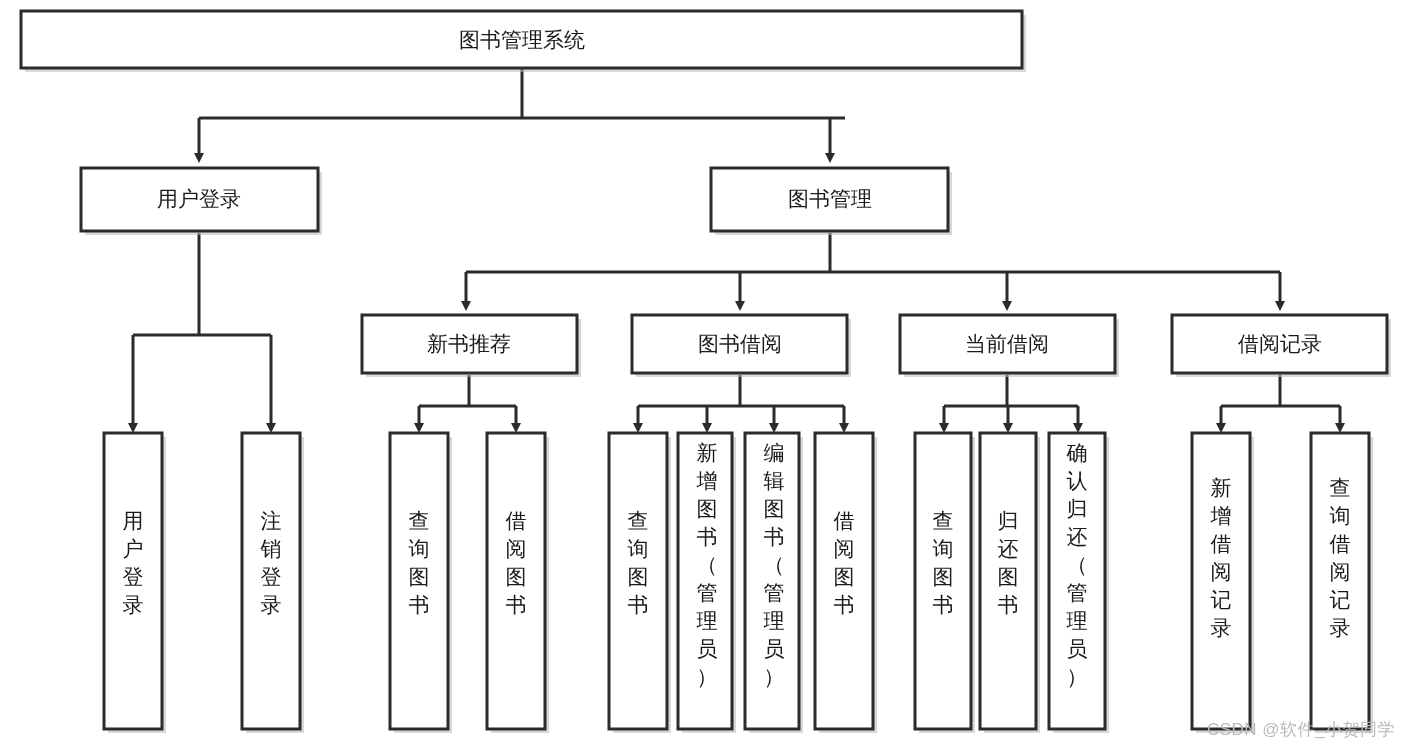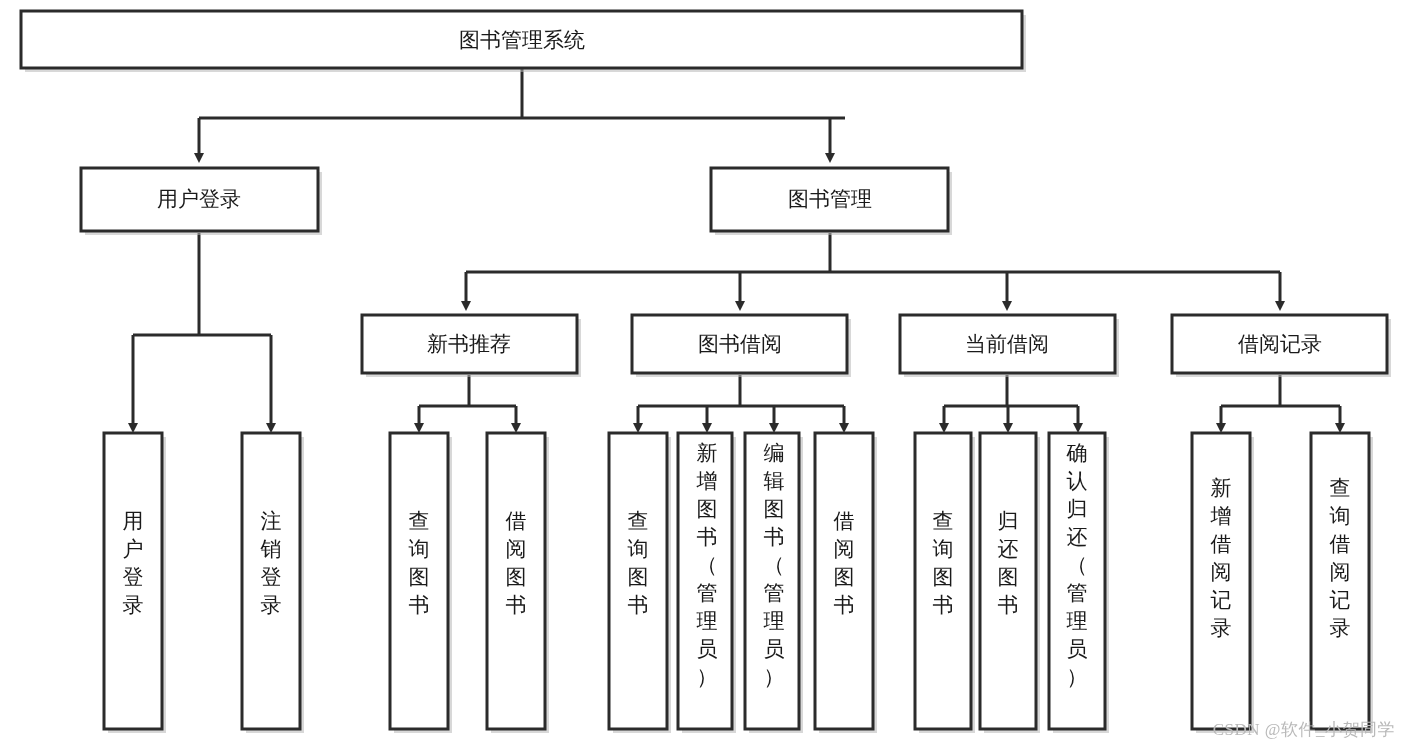--- a/index.html
+++ b/index.html
@@ -46,21 +46,21 @@
     stroke-width: 3;
     fill: none;
   }
   .arrow-head {
     fill: #2b2b2b;
   }
   .watermark {
     position: absolute;
     right: 10px;
     bottom: 6px;
-    font-family: Liberation Serif, serif;
+    font-family: Liberation Sans, sans-serif;
     font-size: 17px;
     color: #b9b9b9;
     letter-spacing: 0.5px;
     white-space: nowrap;
     pointer-events: none;
   }
 </style>
 </head>
 <body>
 

